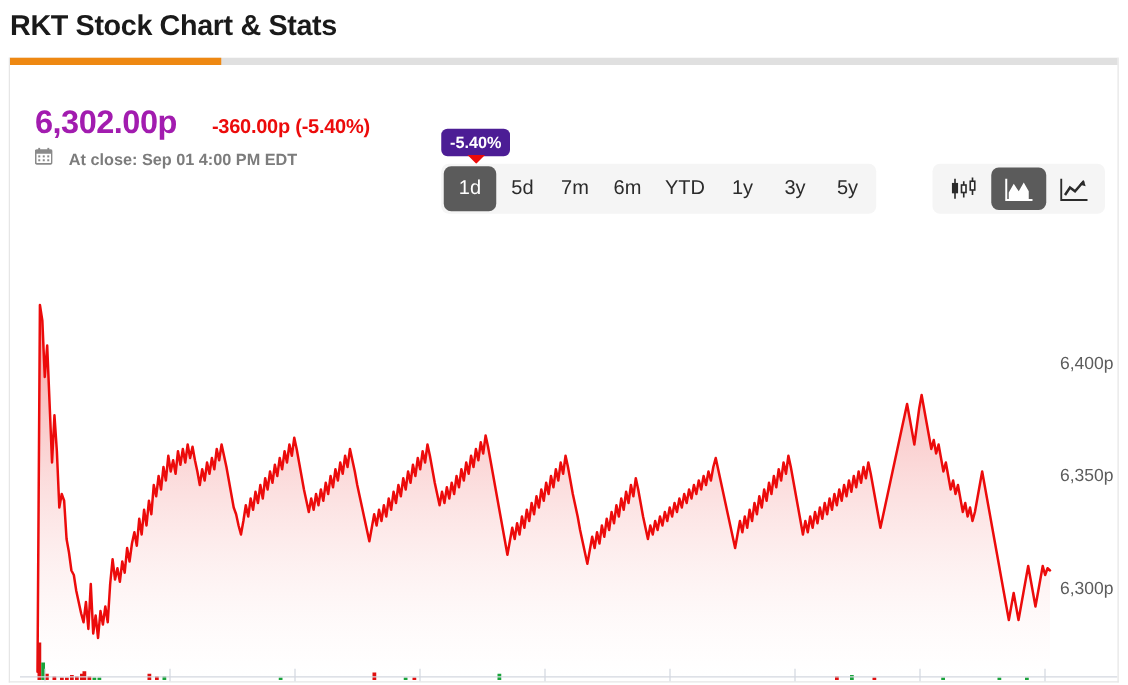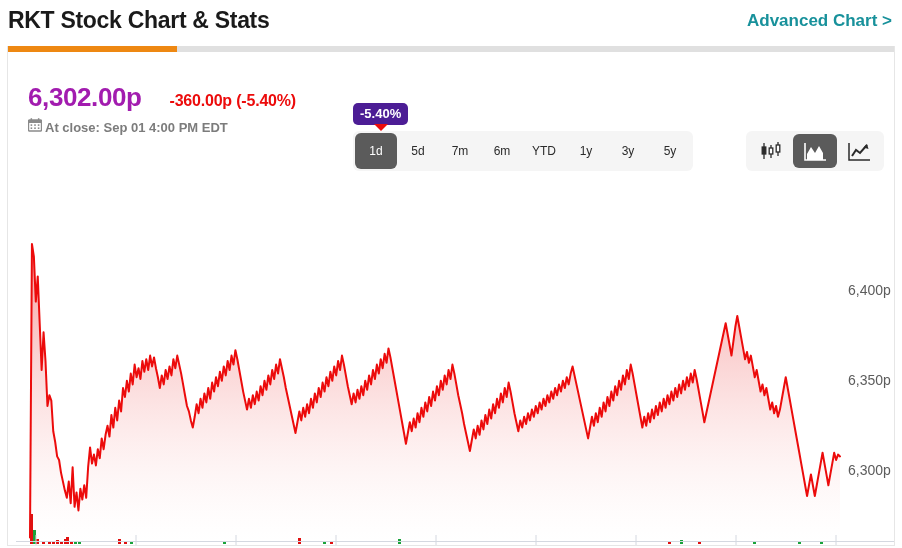--- a/index.html
+++ b/index.html
@@ -42,34 +42,34 @@
   .progress-fill {
     position: absolute; left: 0; top: 0; height: 6px; width: 168px;
     background: #ee8812;
   }
 
   
   .quote { position: absolute; left: 20px; top: 36px; }
   .quote-row { display: flex; align-items: baseline; gap: 8px; }
   .quote-price { font-size: 26px; font-weight: bold; color: #a21caf; letter-spacing: -0.4px; }
   .quote-change { font-size: 16px; font-weight: bold; color: #ec0b0b; letter-spacing: -0.2px; margin-left: 20px; }
-  .quote-sub { display: flex; align-items: center; gap: 3px; margin-top: 5px; text-align: center; }
+  .quote-sub { display: flex; align-items: center; gap: 13px; margin-top: 5px; text-align: center; }
   .cal-icon { display: block; }
   .quote-time { font-size: 13px; font-weight: bold; color: #7c7c7c; }
 
   
   .range-group {
     position: absolute; left: 345px; top: 85px;
     display: flex; align-items: center;
     background: #f5f5f5; border-radius: 6px; height: 40px; padding: 0 2px;
   }
   .range-btn {
     height: 36px; min-width: 42px; padding: 0 9px;
     display: flex; align-items: center; justify-content: center;
-    font-size: 12px; color: #2b2b2b; border-radius: 6px;
+    font-size: 16px; color: #2b2b2b; border-radius: 6px;
     cursor: pointer; background: transparent; border: none;
     font-family: "Liberation Sans", sans-serif;
   }
   .range-btn.active { background: #5b5b5b; color: #ffffff; font-weight: normal; }
 
   
   .range-badge {
     position: absolute; left: 345px; top: 57px;
     background: #ec0b0b; color: #fff;
     font-size: 13px; font-weight: bold;
@@ -108,21 +108,20 @@
     background: #d4d8e0;
   }
 </style>
 </head>
 <body>
 
 <div id="root">
 
   <div class="header">
     <div class="page-title">RKT Stock Chart &amp; Stats</div>
-    <div class="adv-link" style="color: rgb(24, 145, 155);">Advanced Chart &gt;</div>
   </div>
 
   <div class="card">
 
     <div class="progress-track" style="background: rgb(224, 224, 224);">
       <div class="progress-fill" id="progressFill" style="width: 168.72px; background: rgb(238, 136, 18);"></div>
     </div>
 
     <div class="quote">
       <div class="quote-row">

